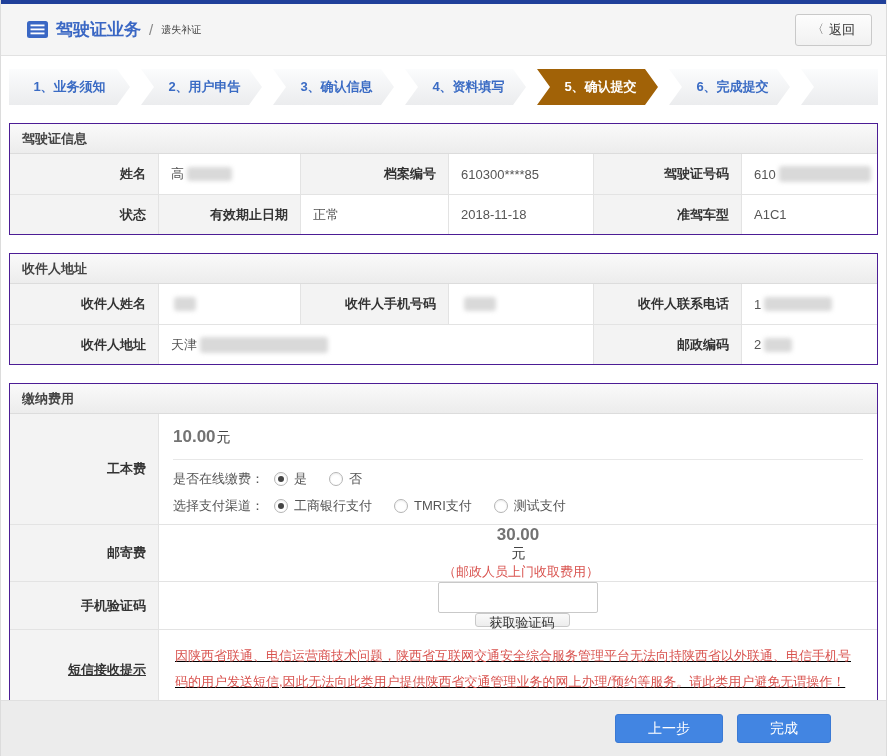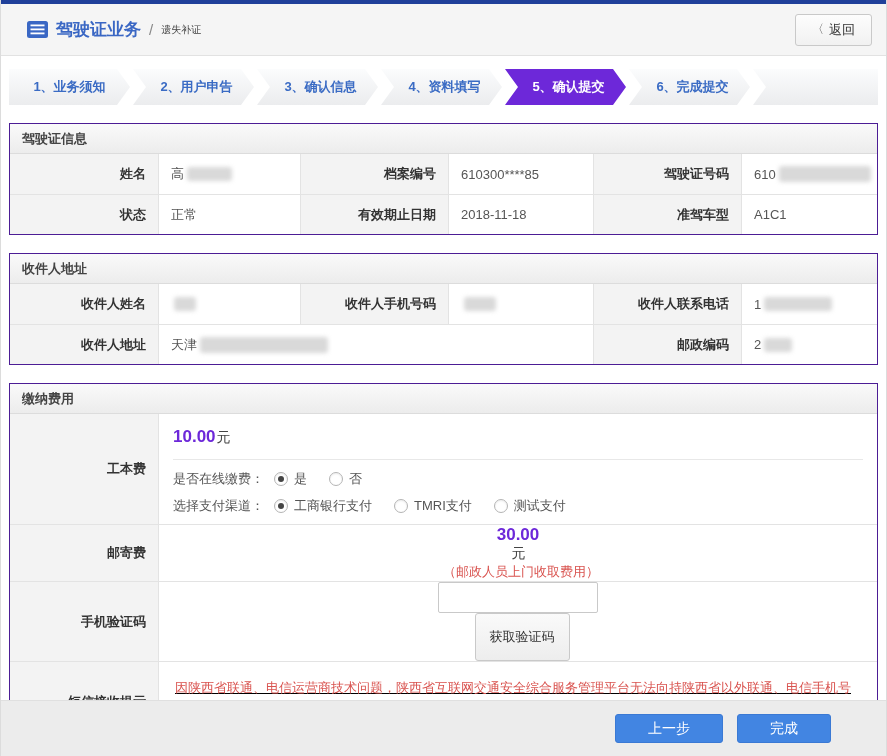--- a/index.html
+++ b/index.html
@@ -15,27 +15,27 @@
   .hicon { display:inline-flex; }
   .htitle { color:#3a67c4; font-size:17px; font-weight:bold; }
   .hsep { color:#888; font-size:15px; }
   .hsub { color:#444; font-size:10px; }
   .back-btn { background:linear-gradient(180deg,#fdfdfd,#f1f1f1); border:1px solid #c9c9c9; border-radius:3px;
     padding:6px 16px; font-size:13px; color:#333; cursor:pointer; display:flex; align-items:center; gap:5px;
     font-family:inherit; }
   .back-btn .chev { font-size:12px; color:#555; }
 
   
-  .steps { margin:13px 8px 0 8px; height:36px; display:flex; gap:3px; }
+  .steps { margin:13px 8px 0 8px; height:36px; display:flex; gap:11px; }
   .step { width:121px; height:36px; display:flex; align-items:center; justify-content:center;
     background:linear-gradient(180deg,#fbfcfd,#ebecee); color:#3a6bc4; font-size:13px; font-weight:bold;
     clip-path:polygon(0 0, calc(100% - 13px) 0, 100% 50%, calc(100% - 13px) 100%, 0 100%, 13px 50%);
     padding-left:6px; cursor:pointer; }
   .step.first { clip-path:polygon(0 0, calc(100% - 13px) 0, 100% 50%, calc(100% - 13px) 100%, 0 100%); padding-left:0; }
-  .step.active { background:#6d28d9; color:#fff; }
+  .step.active { background:#a16207; color:#fff; }
   .step-fill { flex:1; background:linear-gradient(180deg,#fbfcfd,#ebecee);
     clip-path:polygon(0 0, 100% 0, 100% 100%, 0 100%, 13px 50%); }
 
   
   .section { margin:18px 8px 0 8px; border:1px solid #4c1d95; }
   .sec-title { height:30px; line-height:30px; padding-left:12px; font-size:13px; font-weight:bold; color:#444;
     background:linear-gradient(180deg,#fafafa,#ececec); border-bottom:1px solid #dcdcdc; }
   .grid6 { display:grid; grid-template-columns:148px 142px 148px 145px 148px auto; }
   .cell { min-height:40px; display:flex; align-items:center; font-size:13px; }
   .lbl { background:#f3f3f3; color:#333; font-weight:bold; justify-content:flex-end; padding-right:12px; }
@@ -47,35 +47,35 @@
 
   
   .feegrid { display:grid; grid-template-columns:148px auto; }
   .flbl { background:#f3f3f3; color:#333; font-weight:bold; font-size:13px;
     display:flex; align-items:center; justify-content:flex-end; padding-right:12px; }
   .fval { background:#fff; border-left:1px solid #e3e3e3; padding:0 14px; }
   .fee-row1 { min-height:104px; }
   .fee-row2 { min-height:45px; }
   .fee-row3 { min-height:48px; }
   .fee-row4 { min-height:80px;text-decoration:underline; }
-  .amt { color:#6d28d9; font-weight:bold; font-size:17px; }
+  .amt { color:#737373; font-weight:bold; font-size:17px; }
   .unit { color:#444; font-size:14px; margin-left:1px; }
   .amount-line { padding-top:13px; }
   .fee-divider { border-bottom:1px solid #e8e8e8; margin:12px 0 10px 0; }
   .q-line { display:flex; align-items:center; font-size:13px; color:#555; margin-bottom:9px; }
   .q-label { margin-right:10px; }
   .radio { display:inline-flex; align-items:center; gap:6px; margin-right:22px; cursor:pointer; color:#555; }
   .rb { width:14px; height:14px; border:1px solid #b5b5b5; border-radius:50%; background:#fff; position:relative;
     box-shadow:inset 0 1px 2px rgba(0,0,0,.08); }
   .rb.checked::after { content:""; position:absolute; left:3px; top:3px; width:6px; height:6px; border-radius:50%; background:#444; }
   .inline-center { display:flex; align-items:center;flex-direction:column; }
   .fee-note { color:#d9534f; font-size:13px; margin-left:6px; }
   .code-input { width:160px; height:31px; border:1px solid #c9c9c9; border-radius:2px; padding:0 8px; font-size:13px;
     font-family:inherit; color:#333; }
-  .code-btn { margin-left:8px; height:48px; padding:0 14px; background:linear-gradient(180deg,#fafafa,#ededed);
+  .code-btn { margin-left:8px; height:14px; padding:0 14px; background:linear-gradient(180deg,#fafafa,#ededed);
     border:1px solid #c9c9c9; border-radius:3px; font-size:13px; color:#333; cursor:pointer; font-family:inherit; }
   .notice { color:#d9534f; font-size:13px; line-height:26px; padding:13px 2px; }
 
   
   .footer { position:absolute; left:0; right:0; bottom:0; height:56px; background:#ececec; border-top:1px solid #e0e0e0;
     display:flex; align-items:center; justify-content:flex-end; gap:14px; padding-right:55px; }
   .btn-primary { min-width:57px; height:29px; padding:0 32px; background:#4285e2; border:1px solid #3a79d4;
     border-radius:3px; color:#fff; font-size:14px; cursor:pointer; font-family:inherit; }
 </style>
 </head>
@@ -127,24 +127,24 @@
       <div class="cell val bl">
           <span>610300****85</span>
         </div>
       <div class="cell lbl bl">驾驶证号码</div>
       <div class="cell val bl">
           <span>610</span>
           <span class="blur" style="width:92px;height:16px"></span>
         </div>
 
       <div class="cell lbl bt">状态</div>
+      <div class="cell lbl bl bt">有效期止日期</div>
       <div class="cell val bl bt">
           <span>正常</span>
         </div>
-      <div class="cell lbl bl bt">有效期止日期</div>
       <div class="cell val bl bt">
           <span>2018-11-18</span>
         </div>
       <div class="cell lbl bl bt">准驾车型</div>
       <div class="cell val bl bt">
           <span>A1C1</span>
         </div>
     </div>
   </div>
 

